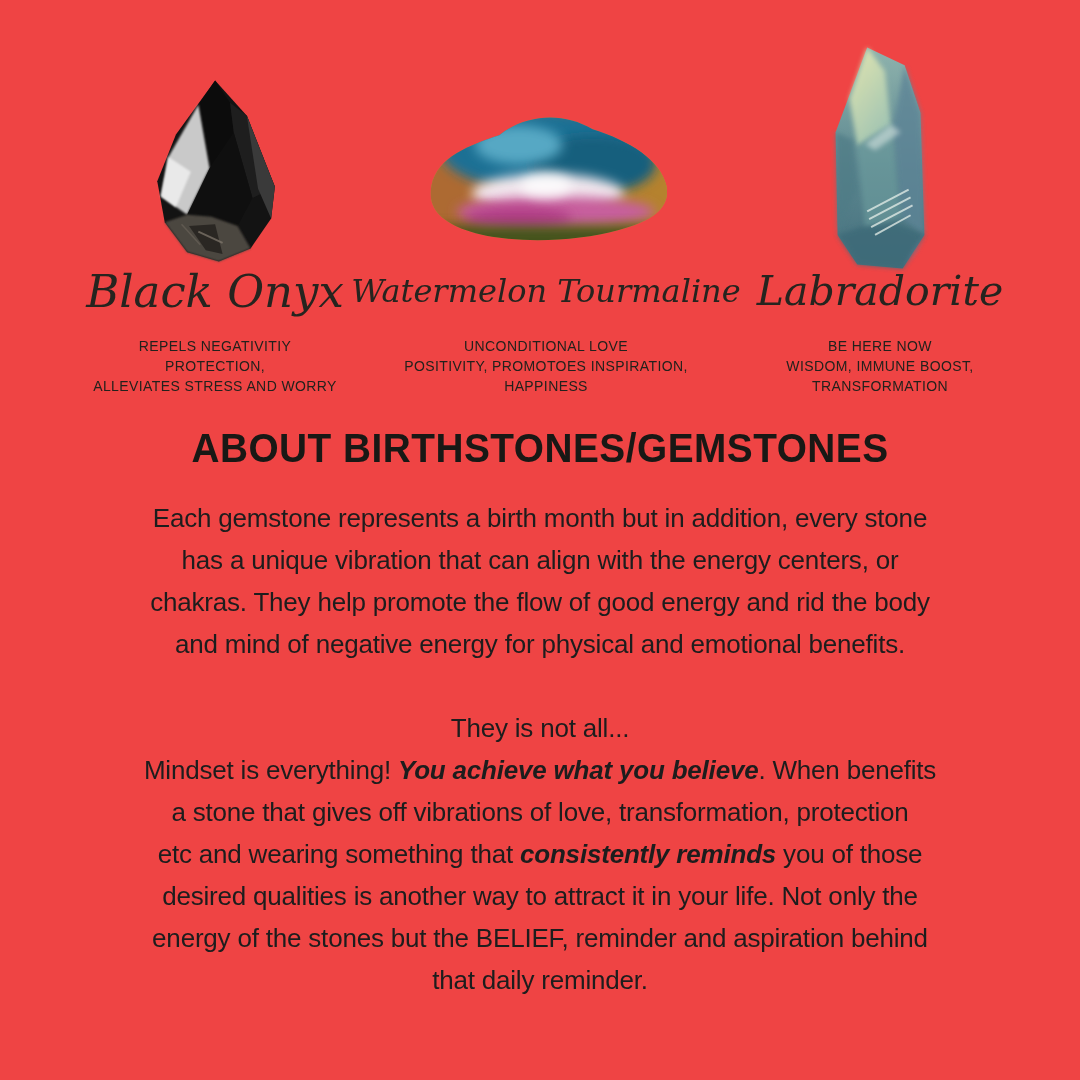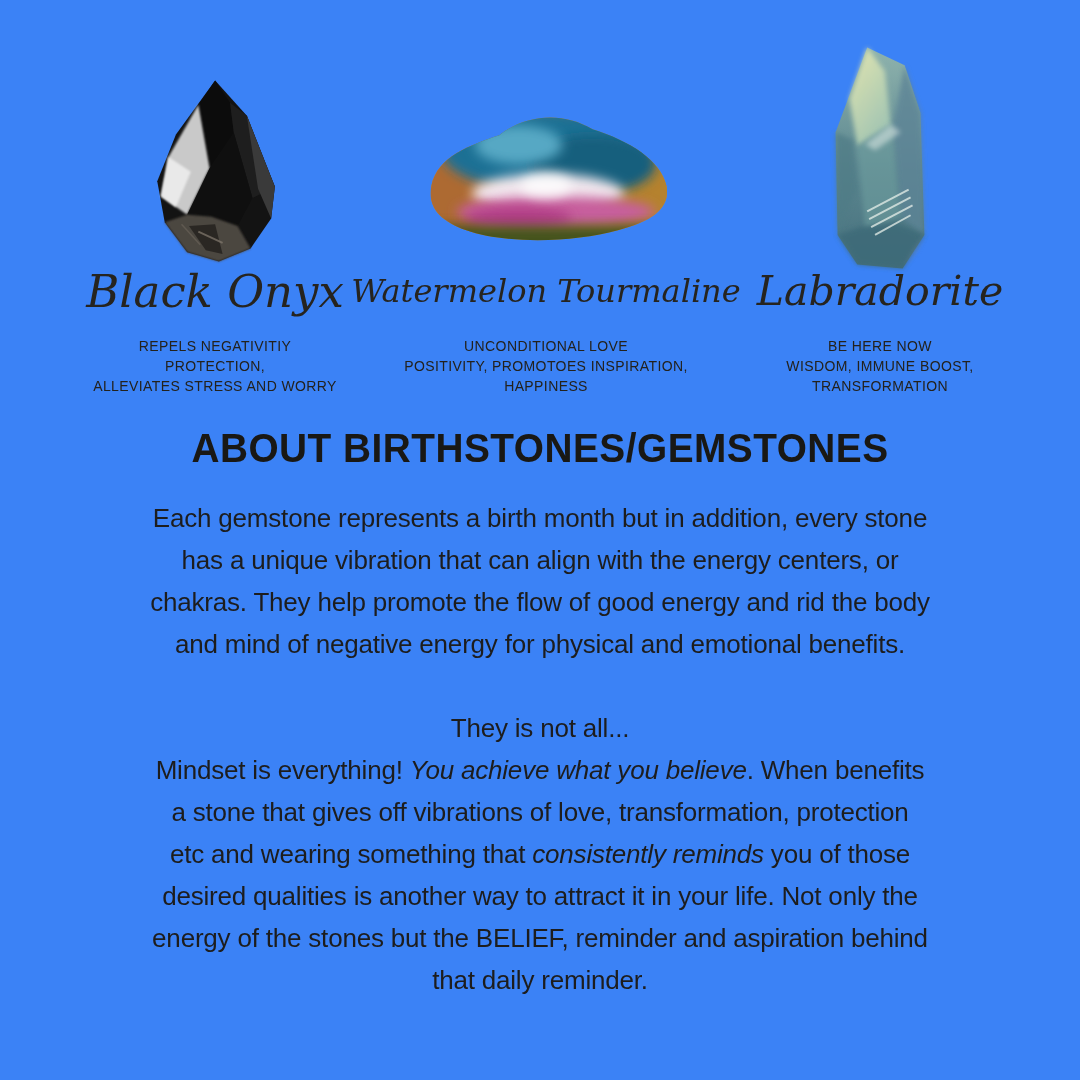--- a/index.html
+++ b/index.html
@@ -1,20 +1,20 @@
 <!DOCTYPE html>
 <html><head>
 <meta charset="utf-8">
 <style>
   html, body { margin: 0; padding: 0; }
   .canvas {
     position: relative;
     width: 1080px;
     height: 1080px;
-    background: #3b82f6;
+    background: #ef4444;
     font-family: "Liberation Sans", sans-serif;
     color: #1d1d1d;
     overflow: hidden;
   }
   .stone-art { position: absolute; }
   .art-onyx        { left: 133px; top: 70px;  width: 168px; height: 200px; }
   .art-tourmaline  { left: 410px; top: 95px;  width: 272px; height: 158px; }
   .art-labradorite { left: 806px; top: 40px;  width: 148px; height: 240px; }
 
   .stone-name {
@@ -67,21 +67,21 @@
     left: 40px;
     width: 1000px;
     text-align: center;
     font-size: 26px;
     line-height: 42px;
     color: #1d1d1d;
     letter-spacing: -0.2px;
   }
   .body-line { height: 42px; white-space: nowrap; }
   .body-line.blank { height: 42px; }
-  .italic { font-style: italic; }
+  .italic { font-style: italic; font-weight: bold; }
 </style>
 </head>
 <body>
 
 <div class="canvas">
 
   <svg class="stone-art art-onyx" viewBox="0 0 180 200" aria-hidden="true">
     <defs>
       <filter id="softO" x="-20%" y="-20%" width="140%" height="140%">
           <feGaussianBlur stdDeviation="1.2"></feGaussianBlur>

